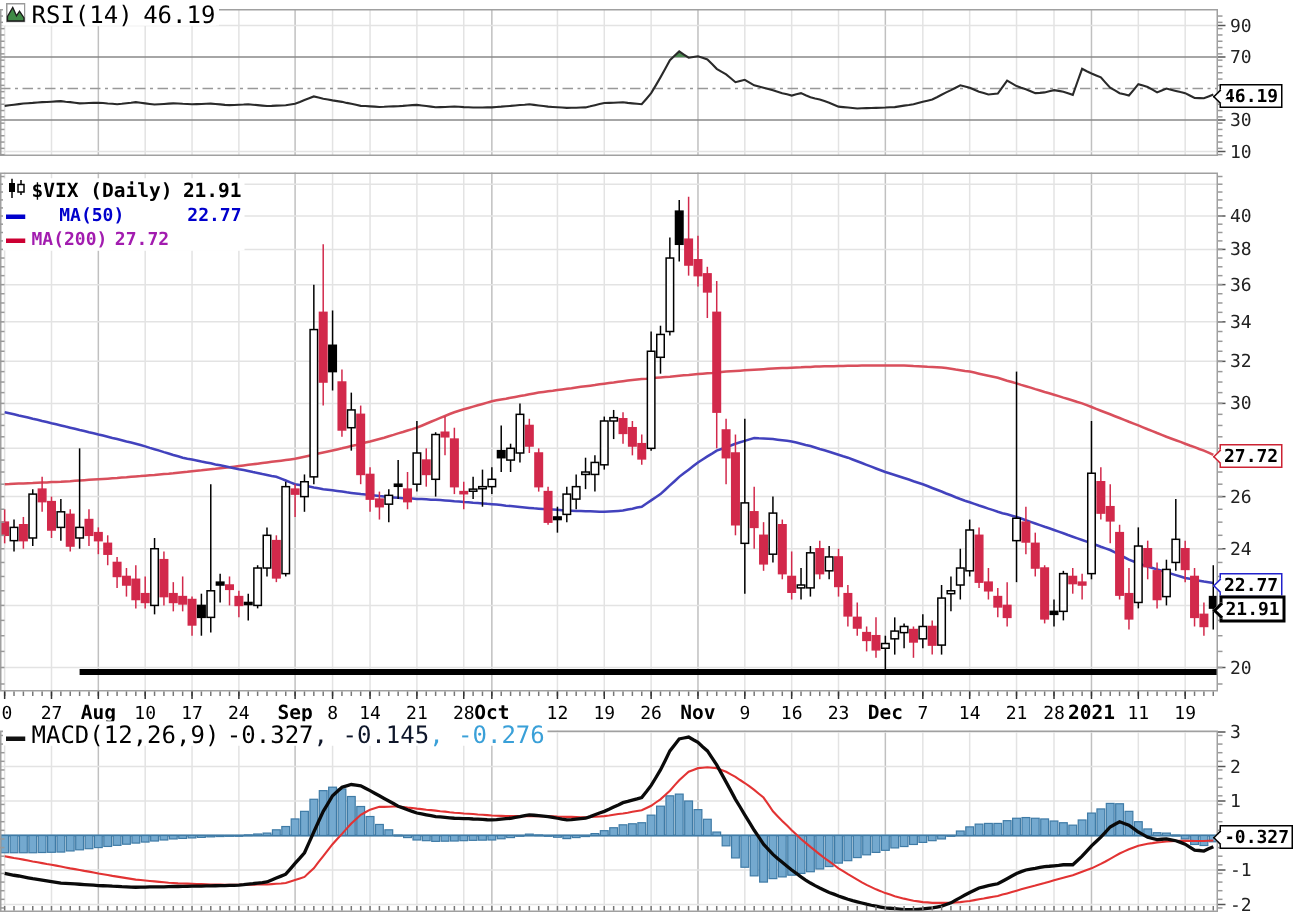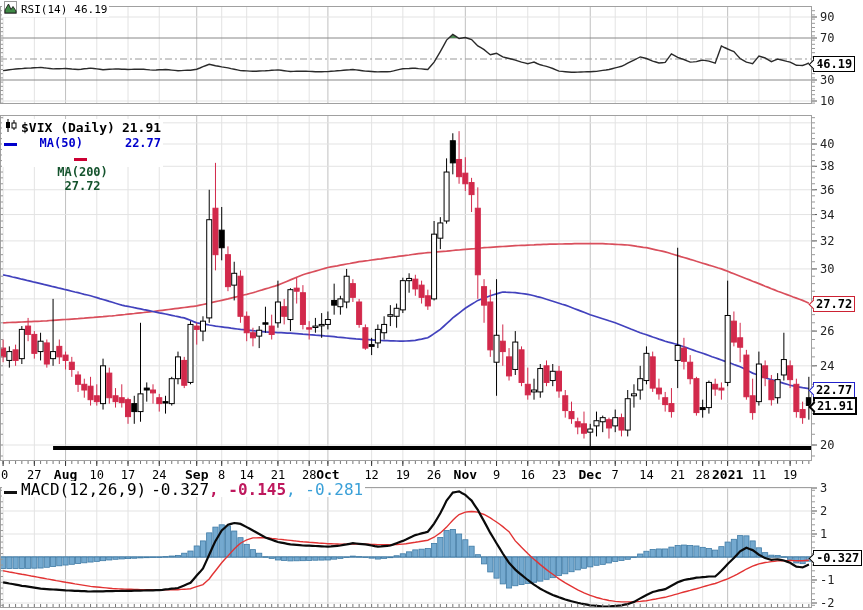--- a/index.html
+++ b/index.html
@@ -2,28 +2,28 @@
 <html><head>
 <meta charset="utf-8">
 <style>
   html,body{margin:0;padding:0;background:#fff;}
   #chart-root{position:relative;width:863px;height:610px;background:#fff;overflow:hidden;
     font-family:"DejaVu Sans Mono","Liberation Mono",monospace;}
   #chart-canvas{position:absolute;left:0;top:0;}
   .legend{position:absolute;background:#fff;padding:0 2px;white-space:nowrap;z-index:5;}
   .legend-row{display:flex;align-items:center;height:16px;background:#fff;}
   .licon{display:inline-block;margin-right:4px;flex:0 0 auto;}
-  #rsi-legend{left:2px;top:1px;font-size:11px;color:#000;}
+  #rsi-legend{left:2px;top:1px;font-size:16px;color:#000;}
   #price-legend{left:2px;top:119px;font-size:12px;}
   #price-legend .title-row{font-size:13px;color:#000;font-weight:700;justify-content:center;}
   .ma50-row{color:#0000cc;font-weight:700;justify-content:space-between;}
-  .ma200-row{color:#14532d;font-weight:700;flex-direction:column;}
+  .ma200-row{color:#a21caf;font-weight:700;}
   .vol-row{color:#808080;}
   #macd-legend{left:2px;top:481px;font-size:16px;color:#000;}
-  .sig-val{color:#be185d;font-weight:bold;}
+  .sig-val{color:#0f172a;}
   .hist-val{color:#3aa0d8;}
   .gap{display:inline-block;width:7px;}
   .callout{position:absolute;left:813px;background:#fff;border:1px solid #000;
     font-size:12px;font-weight:700;line-height:14px;height:14px;padding:0 2px;z-index:6;}
   .callout:before{content:"";position:absolute;left:-4px;top:4px;width:6px;height:6px;
     background:#fff;border-left:1px solid;border-bottom:1px solid;border-color:inherit;
     transform:rotate(45deg);}
   #co-rsi{top:56px;border-color:#000;}
   #co-ma200{top:296px;border-color:#cc2233;}
   #co-ma50{top:382px;border-color:#2222cc;}
@@ -1138,21 +1138,21 @@
     <div class="legend-row">
       <span class="licon">
         <svg width="13" height="5">
             <rect x="0" y="1" width="13" height="3" fill="#111111"></rect>
           </svg>
       </span>
       <span>MACD(12,26,9)</span>
       <span class="gap" style="width:5px"></span>
       <span>-0.327</span>
       <span class="sig-val">, -0.145</span>
-      <span class="hist-val">, -0.281</span>
+      <span class="hist-val">, -0.276</span>
     </div>
   </div>
 
   <div class="callout" id="co-rsi">46.19</div>
   <div class="callout" id="co-ma200">27.72</div>
   <div class="callout" id="co-ma50">22.77</div>
   <div class="callout" id="co-last">21.91</div>
   <div class="callout" id="co-macd">-0.327</div>
 </div>
 

